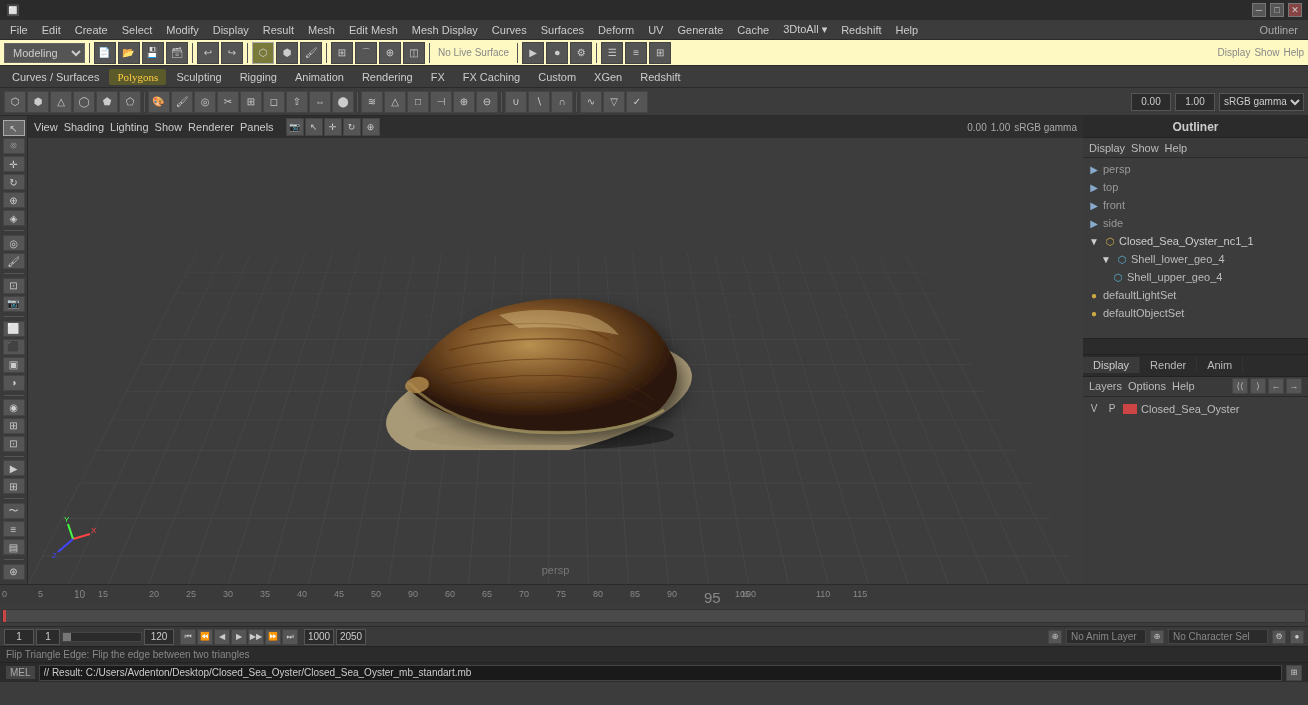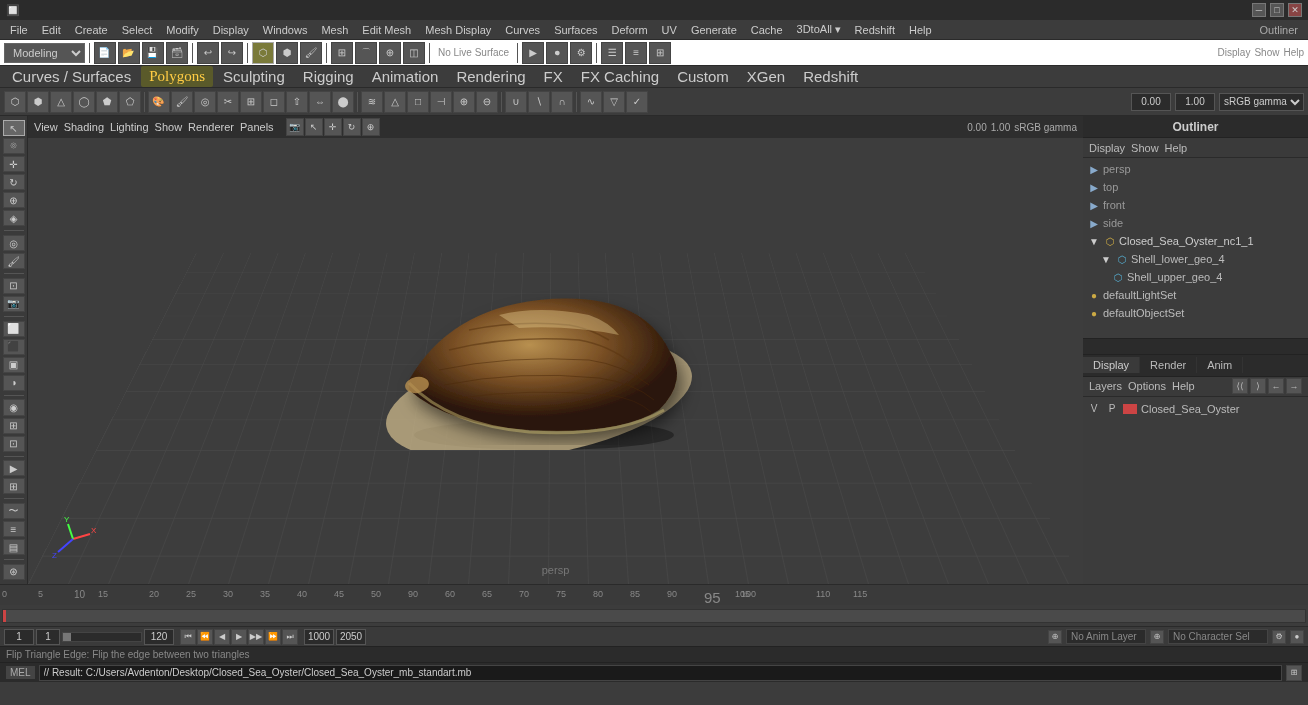--- a/index.html
+++ b/index.html
@@ -28,21 +28,21 @@
       align-items: center;
       padding: 0 4px;
       gap: 2px;
       border-bottom: 1px solid #2a2a2a;
     }
     .menu-item { padding: 2px 6px; font-size: 11px; cursor: pointer; color: #ccc; }
 
     
     #toolbar1 {
       height: 26px;
-      background: #ffffff;
+      background: #fef9c3;
       display: flex;
       align-items: center;
       padding: 0 4px;
       gap: 2px;
       border-bottom: 1px solid #2a2a2a;
     }
 
     
     .mode-select {
       background: #555;
@@ -70,21 +70,21 @@
     
     #sub-menu-bar {
       height: 22px;
       background: #3c3c3c;
       display: flex;
       align-items: center;
       padding: 0 4px;
       gap: 2px;
       border-bottom: 1px solid #2a2a2a;
     }
-    .sub-menu-item { padding: 2px 8px; font-size: 15px; cursor: pointer; color: #ccc; border-radius: 2px; }
+    .sub-menu-item { padding: 2px 8px; font-size: 11px; cursor: pointer; color: #ccc; border-radius: 2px; }
     .sub-menu-item.active { background: #5a5a2a; color: #ffcc44; font-family: Liberation Serif, serif; }
 
     
     #toolbar2 {
       height: 28px;
       background: #3c3c3c;
       display: flex;
       align-items: center;
       padding: 0 4px;
       gap: 1px;
@@ -344,21 +344,21 @@
   </div>
 </div>
 
 <div id="menu-bar">
   <span class="menu-item">File</span>
   <span class="menu-item">Edit</span>
   <span class="menu-item">Create</span>
   <span class="menu-item">Select</span>
   <span class="menu-item">Modify</span>
   <span class="menu-item">Display</span>
-  <span class="menu-item">Windows</span>
+  <span class="menu-item">Result</span>
   <span class="menu-item">Mesh</span>
   <span class="menu-item">Edit Mesh</span>
   <span class="menu-item">Mesh Display</span>
   <span class="menu-item">Curves</span>
   <span class="menu-item">Surfaces</span>
   <span class="menu-item">Deform</span>
   <span class="menu-item">UV</span>
   <span class="menu-item">Generate</span>
   <span class="menu-item">Cache</span>
   <span class="menu-item">3DtoAll ▾</span>

